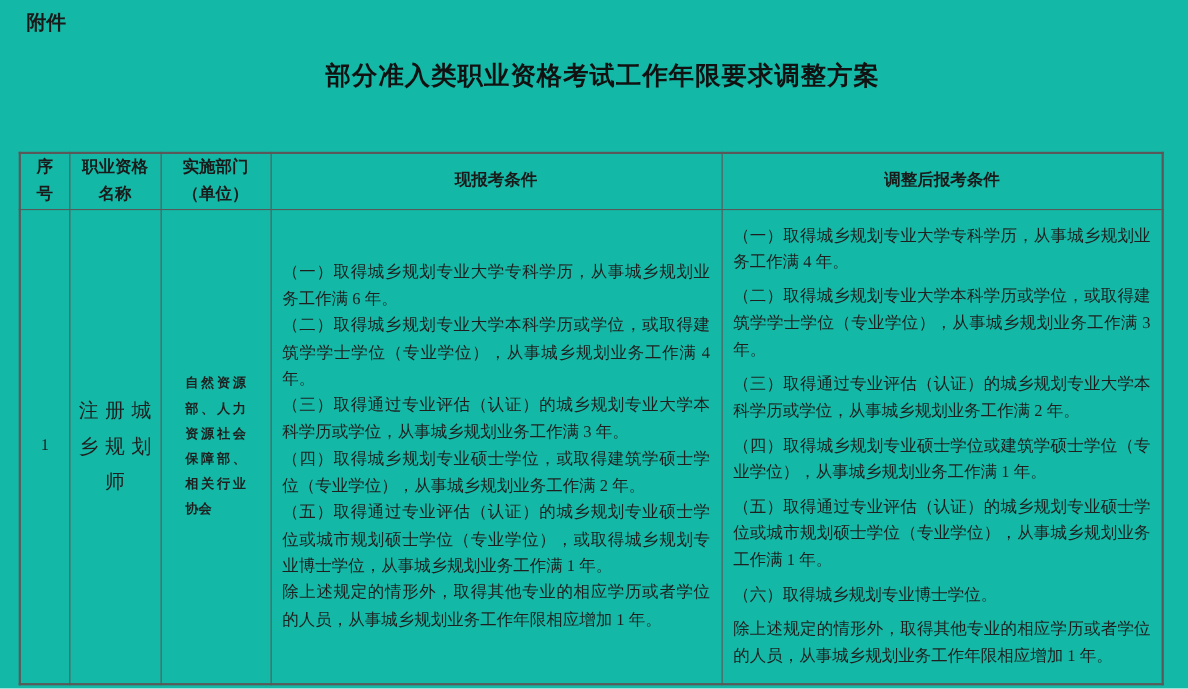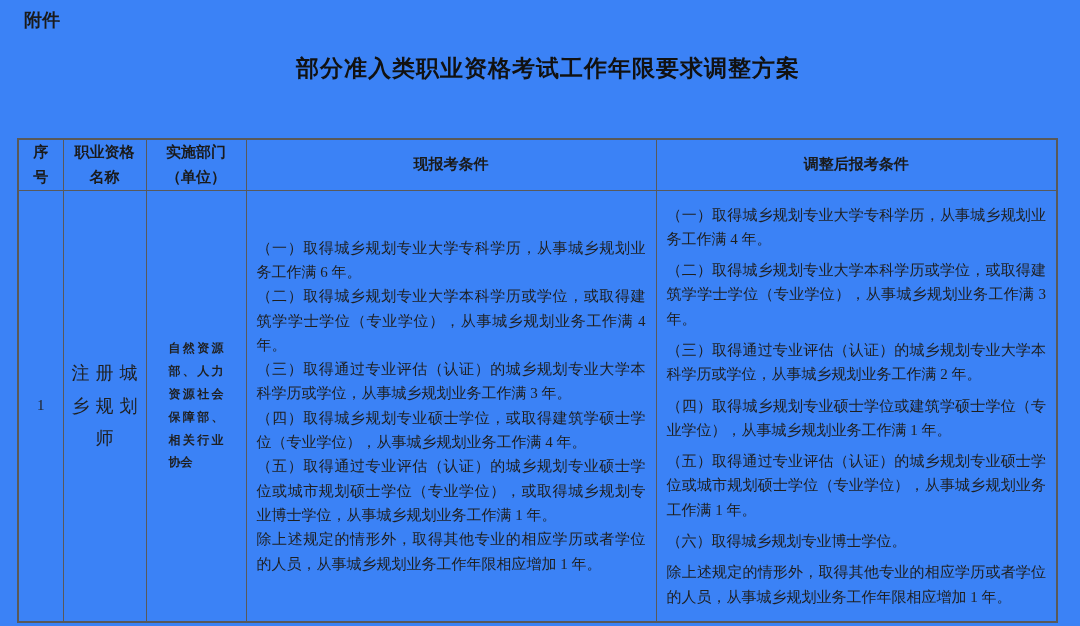--- a/index.html
+++ b/index.html
@@ -6,21 +6,21 @@
   html, body {
     width: 1080px;
     background: #ffffff;
     font-family: "Liberation Serif", "DejaVu Serif", serif;
     color: #1f1f1f;
   }
   .page {
     position: relative;
     width: 1080px;
     height: 626px;
-    background: #3b82f6;
+    background: #14b8a6;
     overflow: hidden;
   }
   .attachment-label {
     position: absolute;
     left: 24px;
     top: 8px;
     font-family: "Liberation Sans", "DejaVu Sans", sans-serif;
     font-weight: bold;
     font-size: 18px;
     line-height: 24px;
@@ -125,21 +125,21 @@
     </thead>
     <tbody>
       <tr>
         <td class="cell-no">1</td>
         <td class="cell-qual">注册城乡规划师</td>
         <td class="cell-dept">自然资源部、人力资源社会保障部、相关行业协会</td>
         <td class="cell-cond">
             <p class="para">（一）取得城乡规划专业大学专科学历，从事城乡规划业务工作满 6 年。</p>
             <p class="para">（二）取得城乡规划专业大学本科学历或学位，或取得建筑学学士学位（专业学位），从事城乡规划业务工作满 4 年。</p>
             <p class="para">（三）取得通过专业评估（认证）的城乡规划专业大学本科学历或学位，从事城乡规划业务工作满 3 年。</p>
-            <p class="para">（四）取得城乡规划专业硕士学位，或取得建筑学硕士学位（专业学位），从事城乡规划业务工作满 4 年。</p>
+            <p class="para">（四）取得城乡规划专业硕士学位，或取得建筑学硕士学位（专业学位），从事城乡规划业务工作满 2 年。</p>
             <p class="para">（五）取得通过专业评估（认证）的城乡规划专业硕士学位或城市规划硕士学位（专业学位），或取得城乡规划专业博士学位，从事城乡规划业务工作满 1 年。</p>
             <p class="para">除上述规定的情形外，取得其他专业的相应学历或者学位的人员，从事城乡规划业务工作年限相应增加 1 年。</p>
           </td>
         <td class="cell-cond cell-cond-adj">
             <p class="para">（一）取得城乡规划专业大学专科学历，从事城乡规划业务工作满 4 年。</p>
             <p class="para">（二）取得城乡规划专业大学本科学历或学位，或取得建筑学学士学位（专业学位），从事城乡规划业务工作满 3 年。</p>
             <p class="para">（三）取得通过专业评估（认证）的城乡规划专业大学本科学历或学位，从事城乡规划业务工作满 2 年。</p>
             <p class="para">（四）取得城乡规划专业硕士学位或建筑学硕士学位（专业学位），从事城乡规划业务工作满 1 年。</p>
             <p class="para">（五）取得通过专业评估（认证）的城乡规划专业硕士学位或城市规划硕士学位（专业学位），从事城乡规划业务工作满 1 年。</p>
             <p class="para">（六）取得城乡规划专业博士学位。</p>

